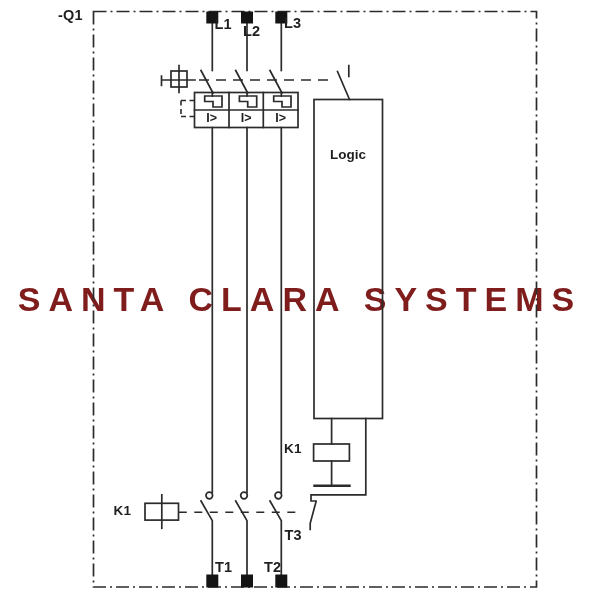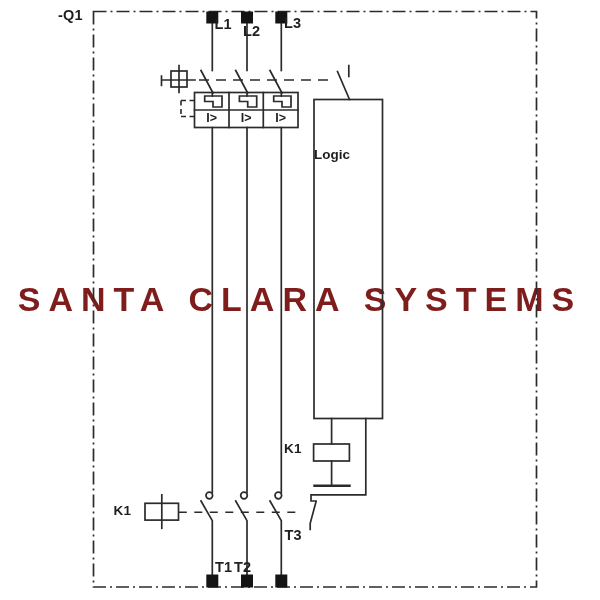--- a/index.html
+++ b/index.html
@@ -23,21 +23,21 @@
   .lbl{
     position:absolute;font-size:14.5px;font-weight:700;color:#1f1f1f;
     letter-spacing:0.2px;line-height:1.05;white-space:nowrap;
   }
   .sm{font-size:13.5px;}
   .ov{
     position:absolute;top:111px;text-align:center;font-size:12.5px;
     font-weight:600;color:#1f1f1f;
   }
   .logiclbl{
-    position:absolute;left:314px;top:147px;width:68px;text-align:left;
+    position:absolute;left:314px;top:147px;width:68px;text-align:center;
     font-size:13.5px;font-weight:600;color:#1f1f1f;
   }
 </style>
 </head>
 <body>
 
 <div class="stage">
 
   <div class="watermark">SANTA CLARA SYSTEMS</div>
 
@@ -131,15 +131,15 @@
   <span class="ov" style="left:229px;width:34.3px">I&gt;</span>
   <span class="ov" style="left:263.3px;width:34.7px">I&gt;</span>
 
   <span class="logiclbl">Logic</span>
 
   <span class="lbl sm" style="left:284px;top:441.5px">K1</span>
 
   <span class="lbl sm" style="left:113.5px;top:503.5px">K1</span>
 
   <span class="lbl" style="left:215px;top:559.5px">T1</span>
-  <span class="lbl" style="left:234px;top:559.5px">T2</span>
+  <span class="lbl" style="left:264px;top:559.5px">T2</span>
   <span class="lbl" style="left:284.5px;top:528px">T3</span>
 </div>
 
 </body></html>

